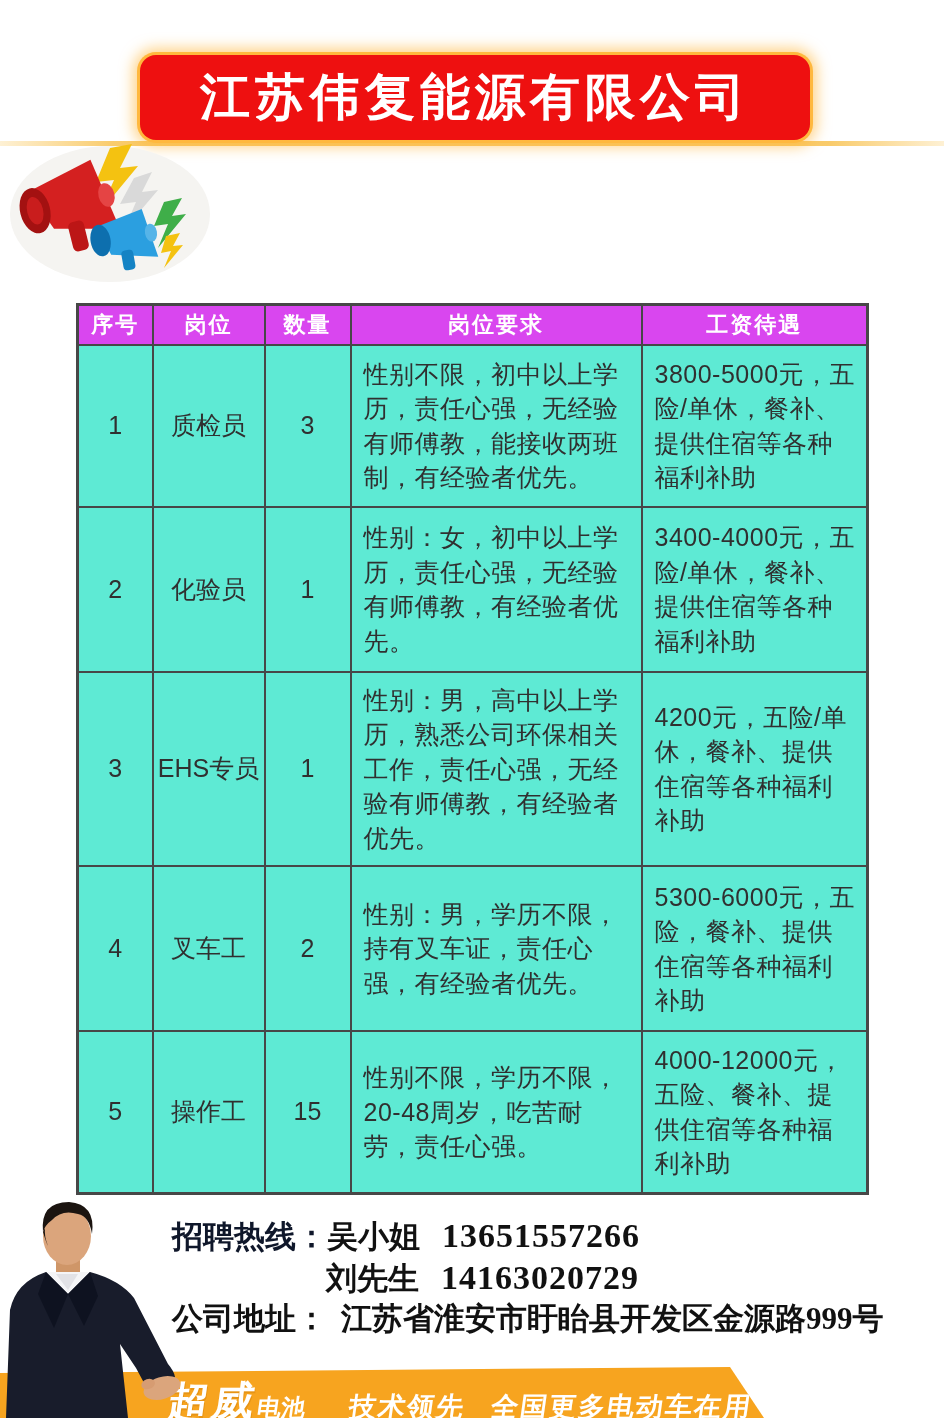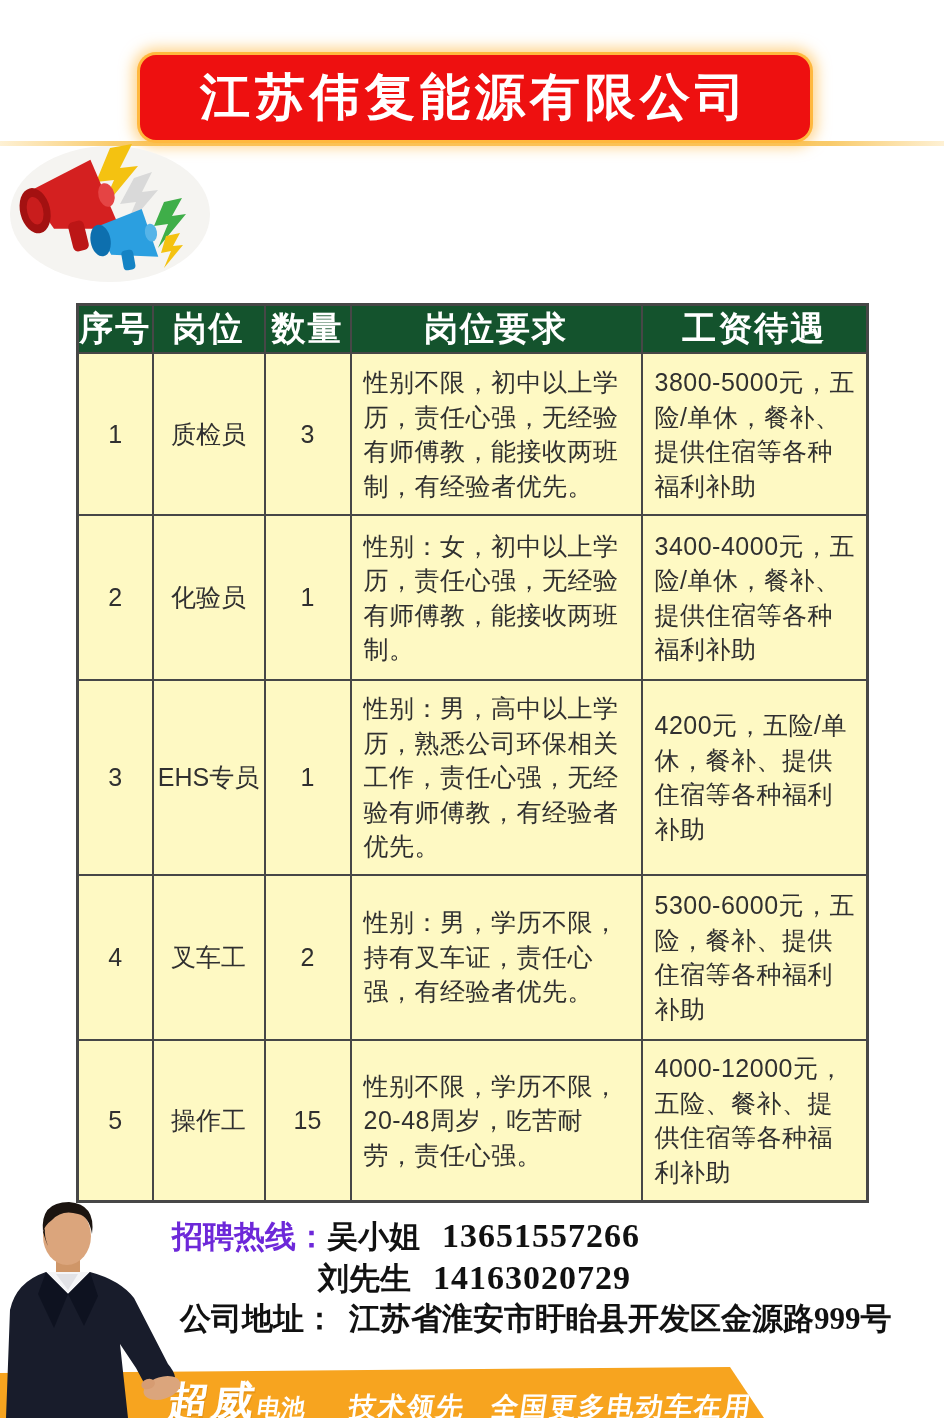--- a/index.html
+++ b/index.html
@@ -55,33 +55,33 @@
   
   table.jobs {
     position: absolute;
     left: 76px; top: 303px;
     width: 790px;
     border-collapse: collapse;
     table-layout: fixed;
     border: 3px solid #474747;
   }
   table.jobs th {
-    background: #14532d;
+    background: #d946ef;
     color: #ffffff;
     font-family: "Liberation Serif", "DejaVu Serif", serif;
-    font-size: 34px; font-weight: bold;
+    font-size: 22px; font-weight: bold;
     height: 40px;
     border: 2px solid #474747;
     letter-spacing: 2px;
   }
   table.jobs td {
     border: 2px solid #474747;
     font-size: 25px;
     color: #303030;
-    background: #fef9c3;
+    background: #5eead4;
     vertical-align: middle;
   }
   table.jobs td.center { text-align: center; }
   table.jobs td.text {
     text-align: left;
     padding: 10px 10px 10px 12px;
     line-height: 1.38;
     letter-spacing: 0.5px;
   }
   tr.r1 { height: 162px; }
@@ -92,25 +92,25 @@
 
   
   .contact-line {
     position: absolute;
     font-family: "Liberation Serif", "DejaVu Serif", serif;
     font-weight: bold; color: #111111;
     white-space: nowrap;
   }
   .line1 { left: 172px; top: 1216px; }
   .line2 { left: 318px; top: 1258px; }
-  .line3 { left: 172px; top: 1298px; margin-left: 8px; }
-  .hotline-label { color: #6d28d9; font-size: 31px; }
+  .line3 { left: 172px; top: 1298px; }
+  .hotline-label { color: #0f172a; font-size: 31px; }
   .contact-name { font-size: 31px; }
   .contact-phone { font-size: 34px; margin-left: 22px; letter-spacing: 1px; }
-  .line2 .contact-name { margin-left: 0; }
+  .line2 .contact-name { margin-left: 8px; }
   .address-label { font-size: 31px; }
   .address-text { font-size: 31px; margin-left: 14px; }
 
   
   .footer-banner {
     position: absolute;
     left: 0; top: 1352px;
     width: 944px; height: 66px;
     background: #f7a41f;
     clip-path: polygon(0px 21px, 730px 15px, 764px 66px, 0px 66px);
@@ -198,21 +198,21 @@
         <td class="center">1</td>
         <td class="center">质检员</td>
         <td class="center">3</td>
         <td class="text">性别不限，初中以上学历，责任心强，无经验有师傅教，能接收两班制，有经验者优先。</td>
         <td class="text">3800-5000元，五险/单休，餐补、提供住宿等各种福利补助</td>
       </tr>
       <tr class="r2">
         <td class="center">2</td>
         <td class="center">化验员</td>
         <td class="center">1</td>
-        <td class="text">性别：女，初中以上学历，责任心强，无经验有师傅教，能接收两班制。</td>
+        <td class="text">性别：女，初中以上学历，责任心强，无经验有师傅教，有经验者优先。</td>
         <td class="text">3400-4000元，五险/单休，餐补、提供住宿等各种福利补助</td>
       </tr>
       <tr class="r3">
         <td class="center">3</td>
         <td class="center">EHS专员</td>
         <td class="center">1</td>
         <td class="text">性别：男，高中以上学历，熟悉公司环保相关工作，责任心强，无经验有师傅教，有经验者优先。</td>
         <td class="text">4200元，五险/单休，餐补、提供住宿等各种福利补助</td>
       </tr>
       <tr class="r4">

